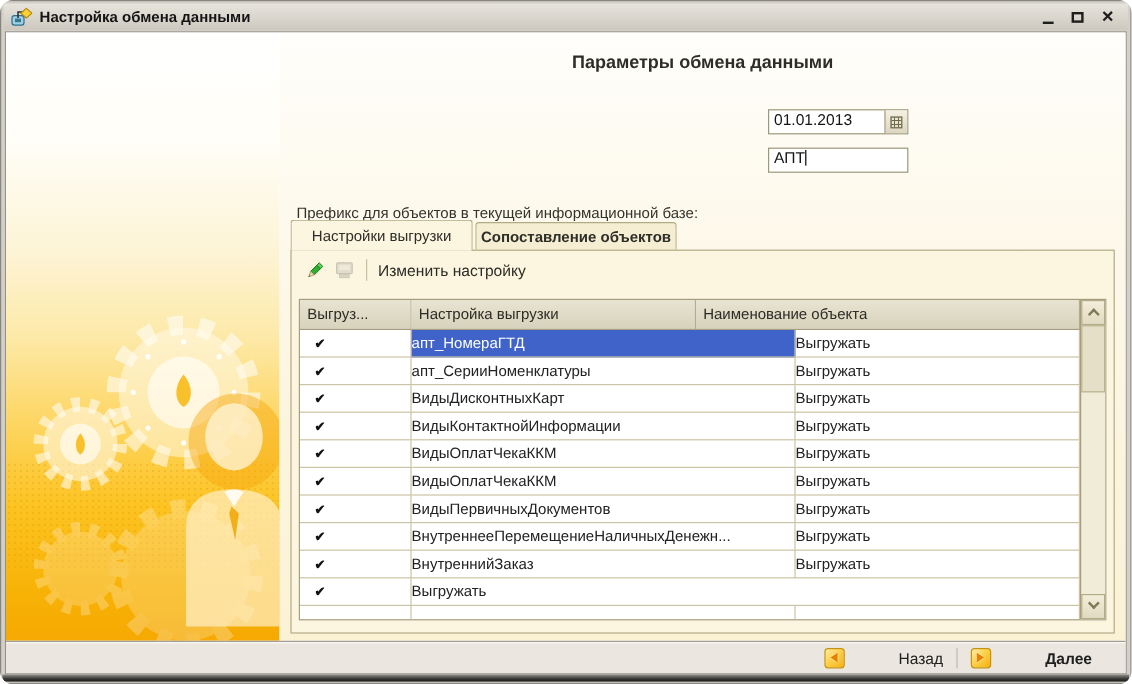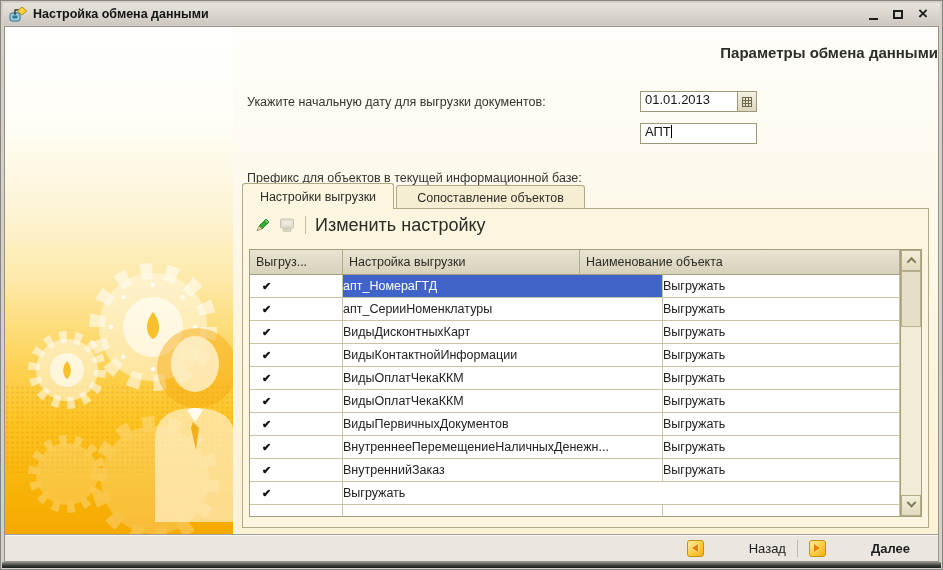--- a/index.html
+++ b/index.html
@@ -1,17 +1,17 @@
 <!DOCTYPE html>
 <html><head>
 <meta charset="utf-8">
 <style>
   html,body{margin:0;padding:0;background:#fff;}
   *{box-sizing:border-box;font-family:"Liberation Sans",sans-serif;}
-  .stage{position:relative;width:943px;height:570px;overflow:hidden;}
+  .stage{position:relative;width:943px;height:570px;overflow:hidden;border-radius:11px;}
 
   
   .window{position:absolute;inset:0;background:#d4d0c8;border:1px solid #87857f;}
   .frame-bottom{position:absolute;left:1px;right:1px;bottom:1px;height:6px;
     background:linear-gradient(180deg,#92928e,#3a3a36 60%,#1b1b19);}
 
   
   .titlebar{position:absolute;left:2px;right:2px;top:2px;height:22px;
     background:linear-gradient(180deg,#e7e4dd,#cdc9c0);
     display:flex;align-items:center;padding:0 6px;}
@@ -31,49 +31,49 @@
   .sidebar{position:absolute;left:0;top:0;bottom:27px;width:228px;overflow:hidden;
     background:linear-gradient(180deg,#ffffff 0%,#fffef7 18%,#fdf4d6 36%,#fde9a8 50%,#fdd663 64%,#fcc321 78%,#f8b206 92%,#f5a902 100%);}
   .dot-band{position:absolute;left:0;right:0;top:358px;height:88px;
     background-image:radial-gradient(rgba(215,135,0,0.22) 1px,transparent 1.2px);
     background-size:5px 5px;}
   .sidebar svg{position:absolute;left:0;bottom:0;}
 
   
   .main{position:absolute;left:228px;right:0;top:0;bottom:27px;
     background:linear-gradient(180deg,#fffefb 0%,#fdf9ec 30%,#fcf4dd 70%,#fbf2d6 100%);}
-  .heading{position:absolute;top:17px;left:0;right:0;text-align:right;
+  .heading{position:absolute;top:17px;left:0;right:0;text-align:center;
     font-size:15px;font-weight:bold;color:#2e2e28;}
   .f-label{position:absolute;left:14px;font-size:12.5px;color:#34342e;white-space:nowrap;}
   .lbl1{top:68px;} .lbl2{top:100px;margin-top:44px;}
   .input-box{position:absolute;left:407px;width:117px;height:21px;background:#fff;
     border:1px solid #9d9878;display:flex;align-items:flex-start;font-size:13px;color:#151515;}
   .date-box{top:64px;} .prefix-box{top:96px;}
   .input-text{padding:0 4px;flex:1;white-space:nowrap;overflow:hidden;}
   .cal-btn{width:19px;height:19px;border-left:1px solid #9d9878;flex:0 0 auto;
     background:linear-gradient(180deg,#f4f0e2,#ddd6c0);display:flex;align-items:center;justify-content:center;}
   .cal-glyph{width:10px;height:10px;border:1px solid #6d6a4a;
     background-image:repeating-linear-gradient(0deg,transparent 0 2px,#6d6a4a 2px 3px),
                      repeating-linear-gradient(90deg,transparent 0 2px,#6d6a4a 2px 3px);}
   .caret{display:inline-block;width:1px;height:13px;background:#000;vertical-align:-2px;}
 
   
   .tab{position:absolute;height:24px;border:1px solid #b2aa84;border-bottom:none;
     border-radius:3px 3px 0 0;font-size:12.5px;color:#2e2e28;
     display:flex;align-items:center;justify-content:center;cursor:default;}
   .tab-active{left:9px;top:156px;width:152px;height:26px;background:#fcf5e0;z-index:3;}
-  .tab-inactive{left:163px;top:158px;width:189px;background:#f6eed3;z-index:1;}
+  .tab-inactive{left:163px;top:158px;width:168px;background:#f6eed3;z-index:1;font-weight:bold;}
   .panel{position:absolute;left:9px;right:9px;top:181px;height:320px;
     background:#fcf5e0;border:1px solid #b2aa84;z-index:2;}
 
   
   .toolbar{position:absolute;left:0;right:0;top:0;height:32px;display:flex;align-items:center;padding-left:10px;}
   .tb-icon{width:18px;height:18px;margin-right:7px;display:flex;align-items:center;justify-content:center;}
   .tb-sep{width:1px;height:18px;background:#c6bfa2;margin:0 9px 0 2px;}
-  .tb-label{font-size:18px;color:#2c2c26;}
+  .tb-label{font-size:13px;color:#2c2c26;}
 
   
   .table{position:absolute;left:6px;right:6px;top:40px;height:268px;border:1px solid #a59d7d;background:#fff;}
   .thead{position:absolute;left:0;right:21px;top:0;height:25px;display:flex;}
   .th{background:linear-gradient(180deg,#e8e4d2,#d7d2bb);border-right:1px solid #b4ad8d;
     border-bottom:1px solid #a59d7d;font-size:12.5px;color:#2c2c26;
     display:flex;align-items:center;padding-left:6px;white-space:nowrap;overflow:hidden;}
   .c1{width:93px;flex:0 0 auto;} .c2{width:320px;flex:0 0 auto;} .c3{flex:1;}
   .tbody{position:absolute;left:0;right:21px;top:25px;bottom:0;overflow:hidden;}
   .t-row{display:flex;height:23px;}
@@ -180,21 +180,20 @@
             <path d="M150,300 V218 Q150,186 190,186 Q230,186 230,218 V300 Z" fill="rgba(255,240,200,0.7)"></path>
             <polygon points="182,188 190,200 198,188 193,186 187,186" fill="rgba(255,255,255,0.85)"></polygon>
             <polygon points="188,200 194,206 191,228 186,206" fill="rgba(240,168,10,0.9)"></polygon>
           </g>
         </svg>
       </div>
 
       <div class="main">
         <div class="heading">Параметры обмена данными</div>
 
-        <div class="f-label lbl1">Укажите начальную дату для выгрузки документов:</div>
         <div class="input-box date-box">
           <span class="input-text">01.01.2013</span>
           <span class="cal-btn">
               <span class="cal-glyph"></span>
             </span>
         </div>
 
         <div class="f-label lbl2">Префикс для объектов в текущей информационной базе:</div>
         <div class="input-box prefix-box">
           <span class="input-text"><span>АПТ</span><span class="caret"></span></span>

